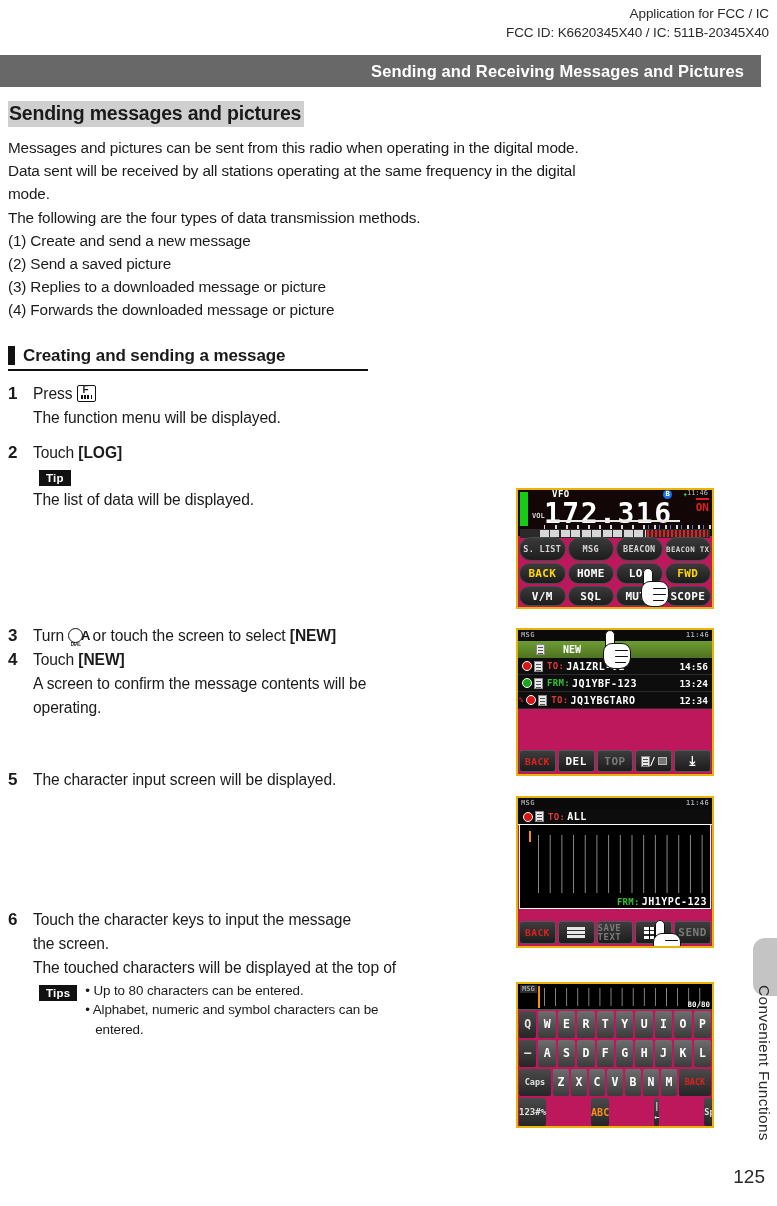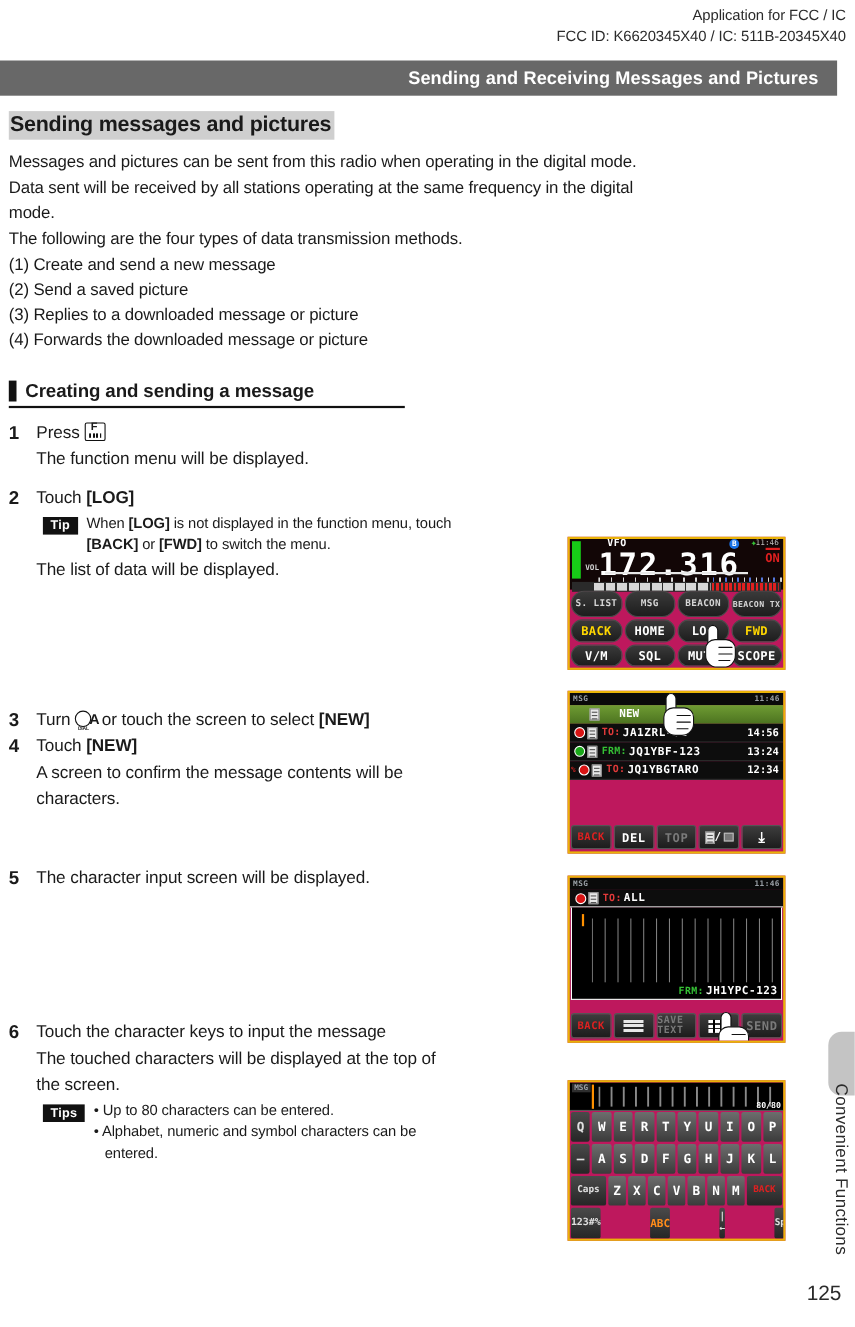--- a/index.html
+++ b/index.html
@@ -453,24 +453,20 @@
 
   
   <div class="step">
     <div class="num">2</div>
     <div class="content">
       <div class="line">
         <span>Touch </span><span class="bold">[LOG]</span>
       </div>
       <div class="tipbox">
         <div class="tag">Tip</div>
-        <div class="tiptext">
-          <span class="ind"><span>When </span><span class="bold">[LOG]</span><span> is not displayed in the function menu, touch</span></span>
-          <span class="ind"><span class="bold">[BACK]</span><span> or </span><span class="bold">[FWD]</span><span> to switch the menu.</span></span>
-        </div>
       </div>
       <div class="sub">The list of data will be displayed.</div>
     </div>
   </div>
 
   <div style="height:112px"></div>
 
   
   <div class="step" style="margin-top:0">
     <div class="num">3</div>
@@ -482,43 +478,43 @@
   </div>
 
   
   <div class="step" style="margin-top:0">
     <div class="num">4</div>
     <div class="content">
       <div class="line">
         <span>Touch </span><span class="bold">[NEW]</span>
       </div>
       <div class="sub">A screen to confirm the message contents will be</div>
-      <div class="sub">characters.</div>
+      <div class="sub">operating.</div>
     </div>
   </div>
 
   <div style="height:48px"></div>
 
   
   <div class="step" style="margin-top:0">
     <div class="num">5</div>
     <div class="content">
       <div class="sub">The character input screen will be displayed.</div>
     </div>
   </div>
 
   <div style="height:116px"></div>
 
   
   <div class="step" style="margin-top:0">
     <div class="num">6</div>
     <div class="content">
       <div class="line">Touch the character keys to input the message</div>
+      <div class="sub">the screen.</div>
       <div class="sub">The touched characters will be displayed at the top of</div>
-      <div class="sub">the screen.</div>
       <div class="tipbox">
         <div class="tag">Tips</div>
         <div class="tiptext">
           <span class="ind">• Up to 80 characters can be entered.</span>
           <span class="ind">• Alphabet, numeric and  symbol characters can be</span>
           <span class="ind2">entered.</span>
         </div>
       </div>
     </div>
   </div>

